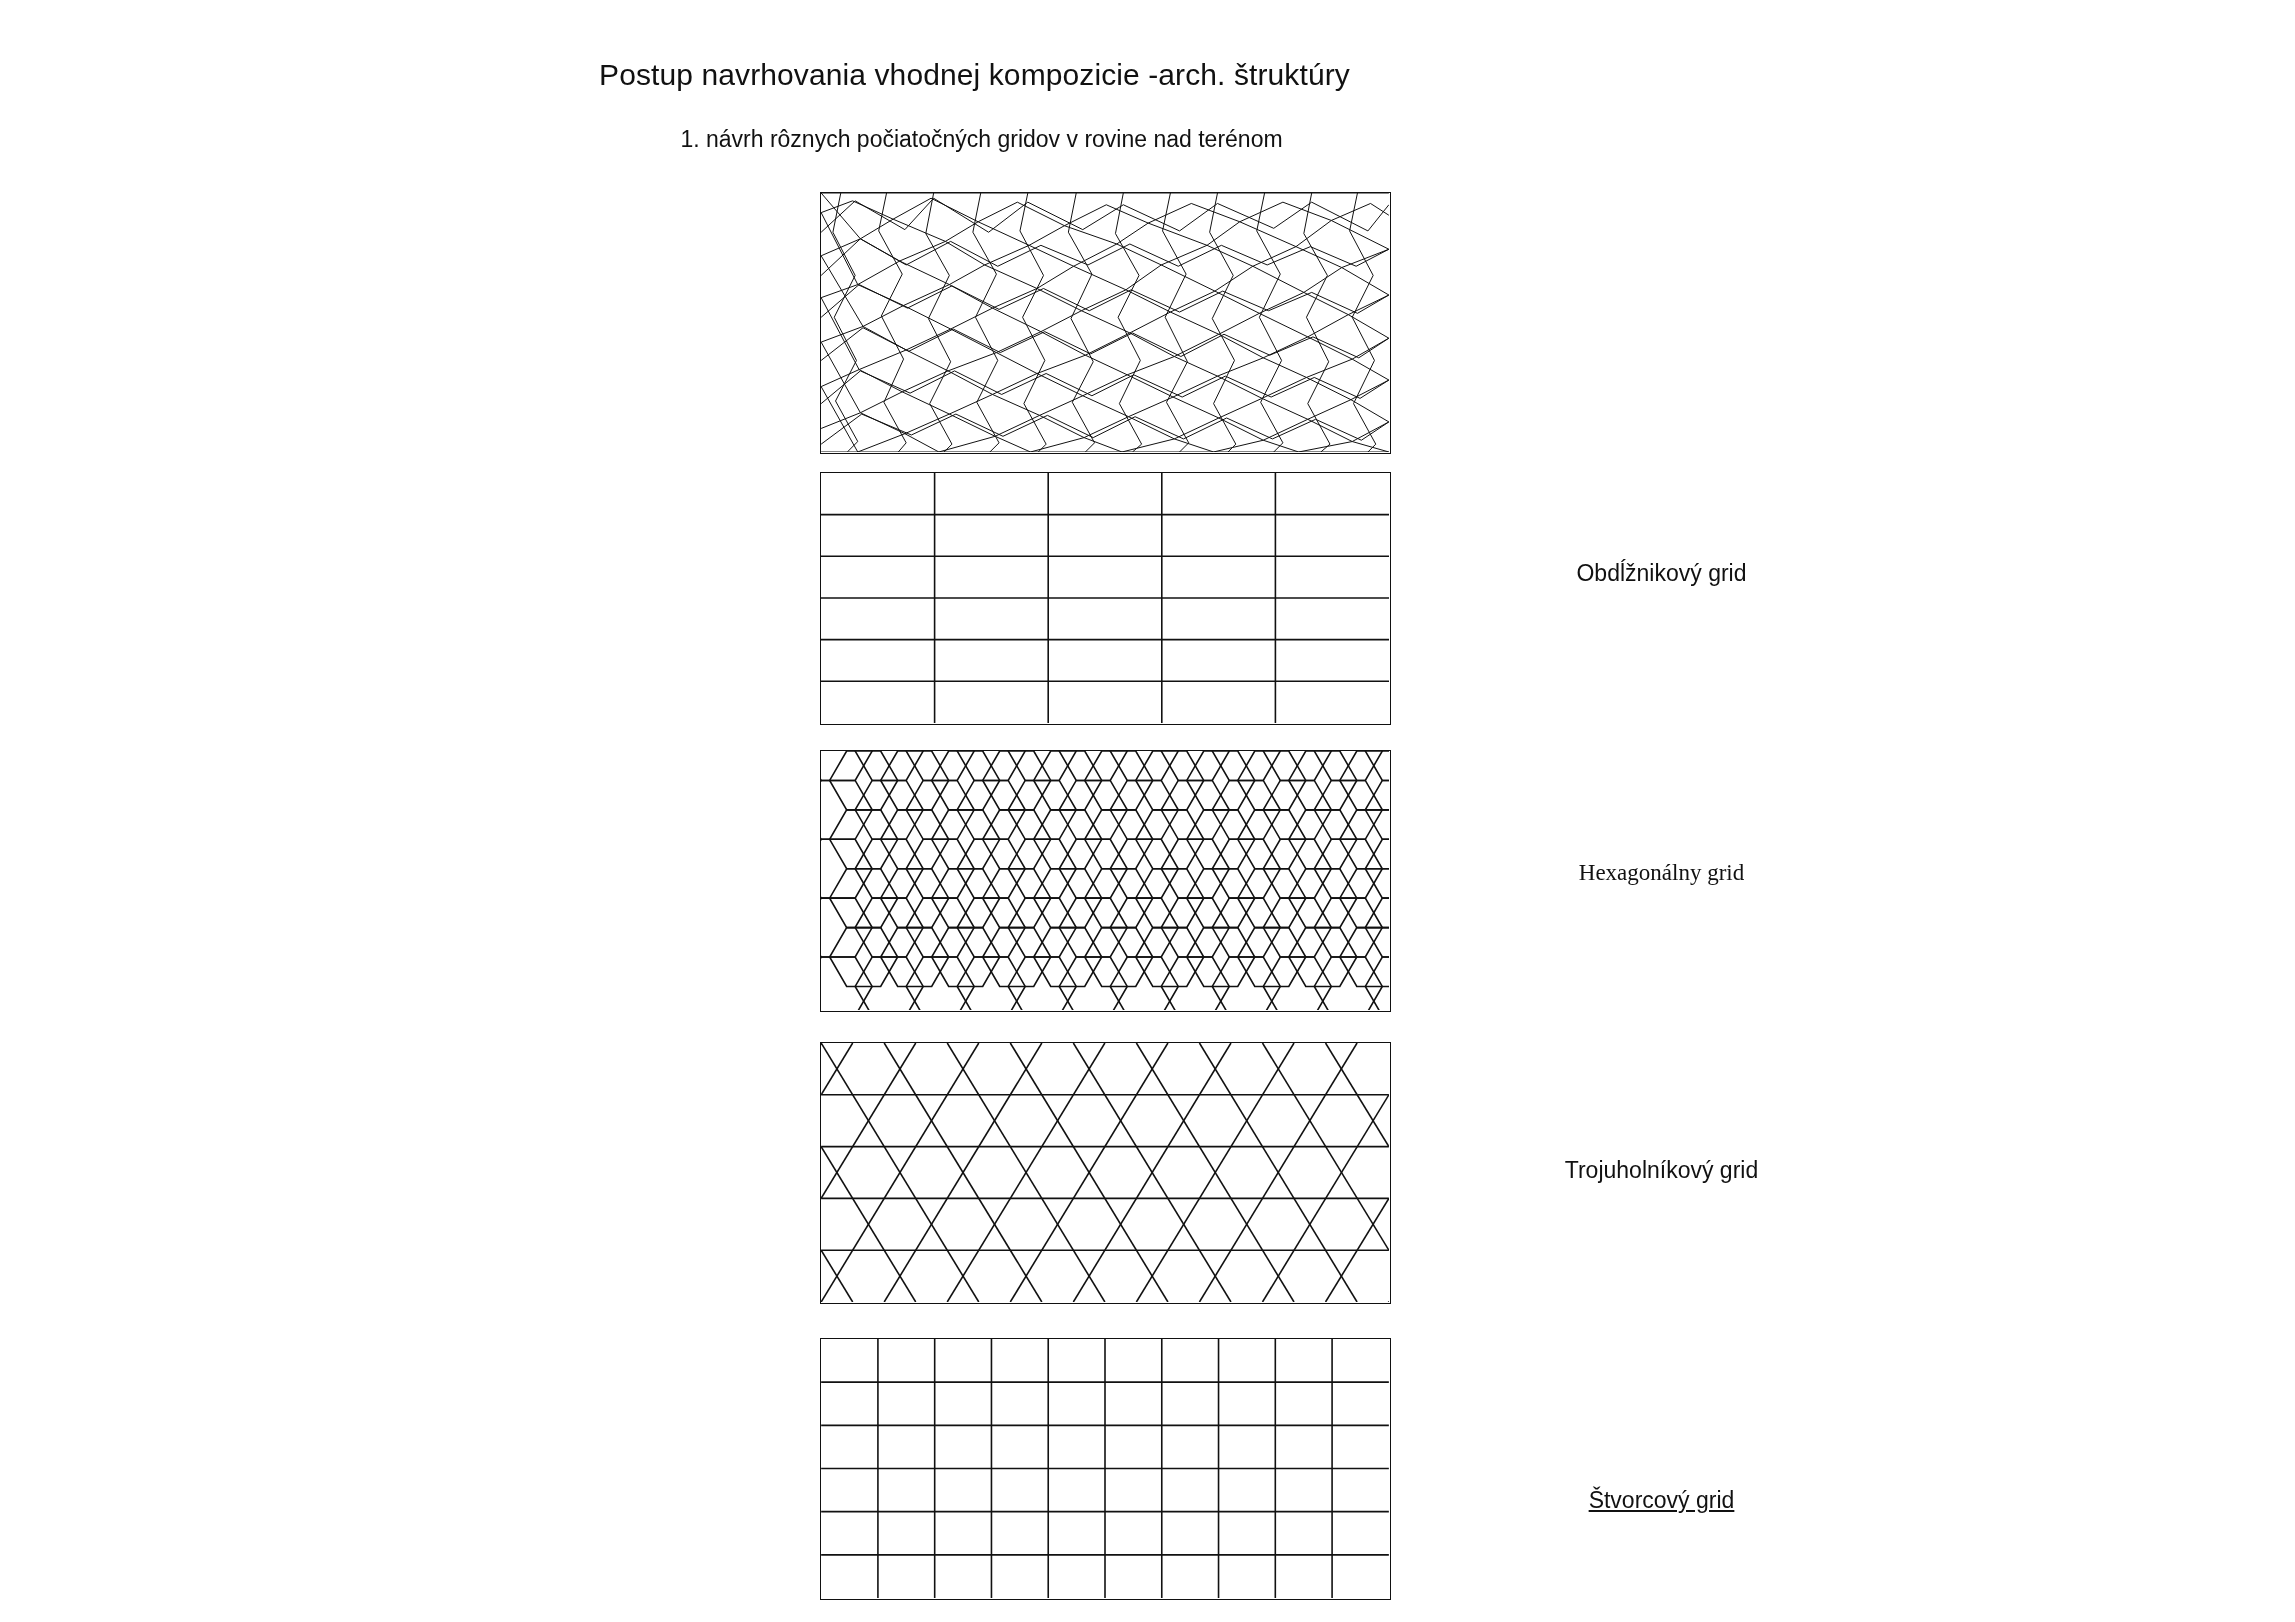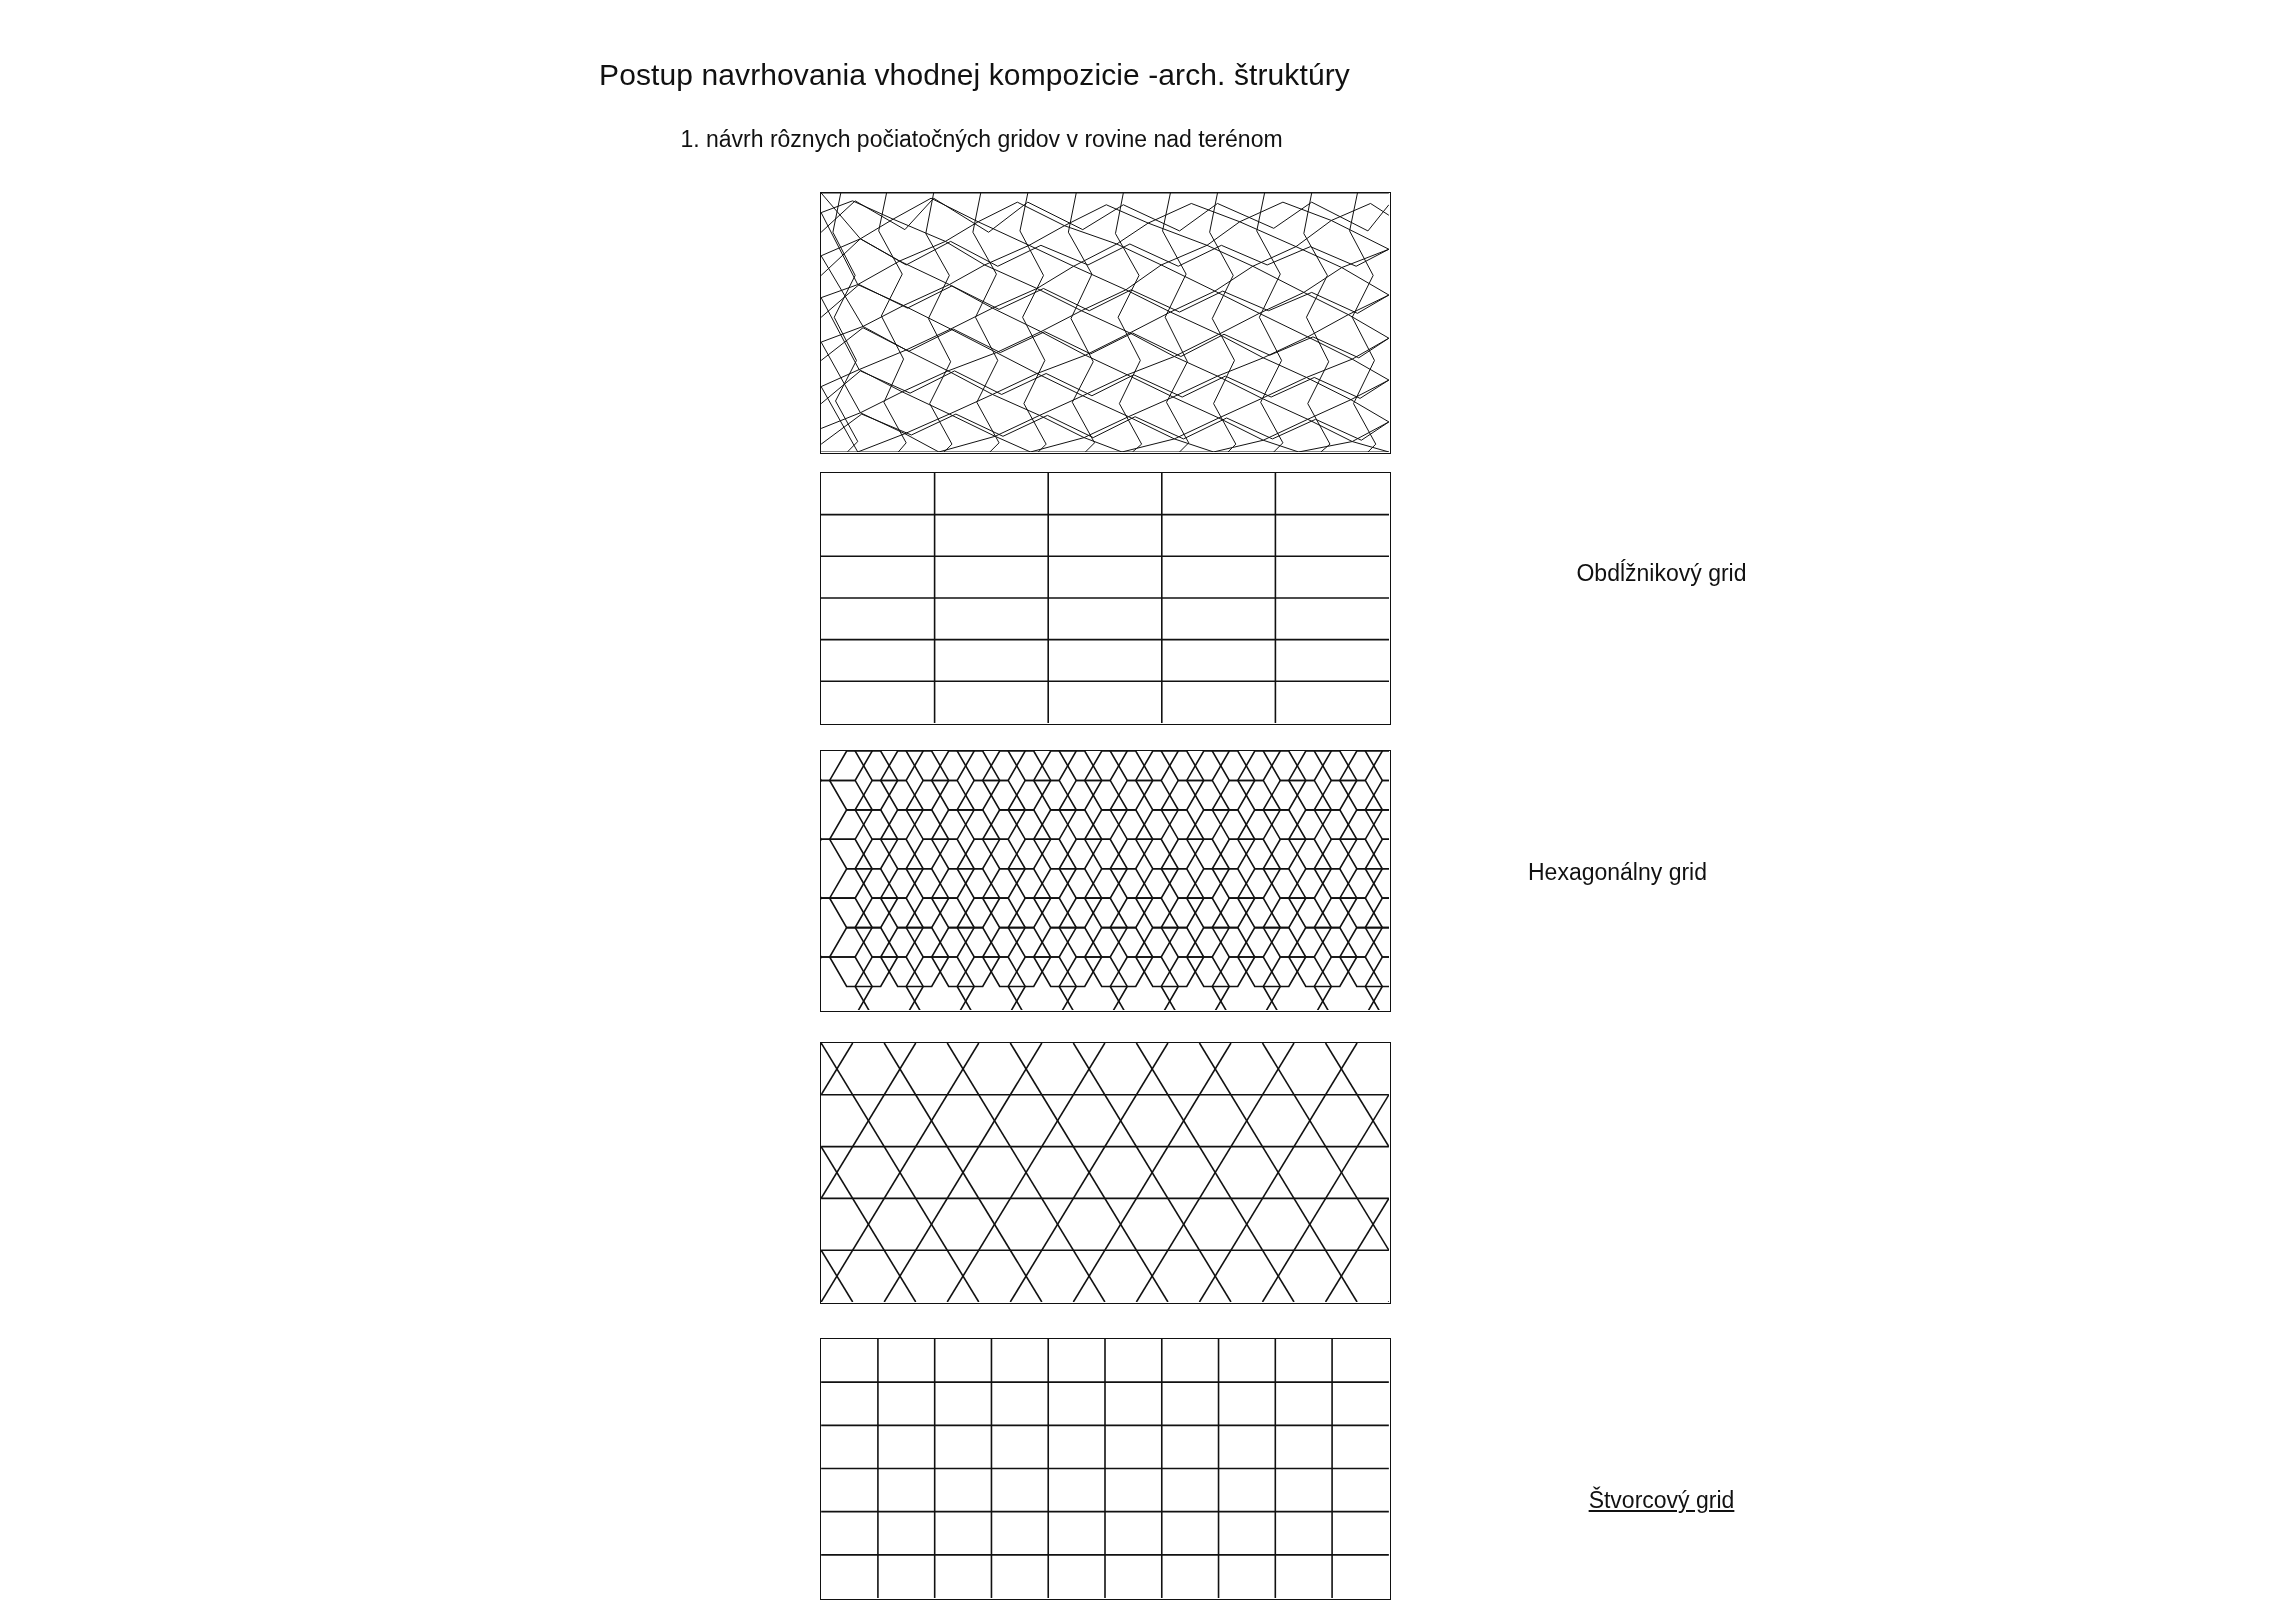--- a/index.html
+++ b/index.html
@@ -258,21 +258,21 @@
           <use href="#hexcell" x="364" y="315"></use>
         <use href="#hexcell" x="442" y="315"></use>
           <use href="#hexcell" x="520" y="315"></use>
         <use href="#hexcell" x="598" y="315"></use>
           <use href="#hexcell" x="676" y="315"></use>
         <use href="#hexcell" x="754" y="315"></use>
           <use href="#hexcell" x="832" y="315"></use>
       </g>
     </svg>
   </div>
-  <div class="caption" style="left:1356px; top:857px; width:523px;">Hexagonálny grid</div>
+  <div class="caption" style="left:1400px; top:857px; width:523px;font-family:Liberation Serif, serif;">Hexagonálny grid</div>
 
   <div class="panel" style="left:820px; top:1042px; width:571px; height:262px;">
     <svg width="568" height="259" viewBox="0 0 868 396">
       <g stroke="#111" stroke-width="1.6" fill="none">
 
         <line x1="0" y1="79.2" x2="868" y2="79.2"></line>
         <line x1="0" y1="158.4" x2="868" y2="158.4"></line>
         <line x1="0" y1="237.6" x2="868" y2="237.6"></line>
         <line x1="0" y1="316.8" x2="868" y2="316.8"></line>
 
@@ -296,20 +296,21 @@
         <line x1="385.6" y1="0" x2="626.6" y2="396"></line>
         <line x1="482" y1="0" x2="723" y2="396"></line>
         <line x1="578.4" y1="0" x2="819.4" y2="396"></line>
         <line x1="674.8" y1="0" x2="868" y2="316.8"></line>
         <line x1="771.2" y1="0" x2="868" y2="158.4"></line>
         <line x1="48.2" y1="396" x2="0" y2="316.8"></line>
         <line x1="144.6" y1="396" x2="0" y2="158.4"></line>
       </g>
     </svg>
   </div>
+  <div class="caption" style="left:1400px; top:1155px; width:523px;">Trojuholníkový grid</div>
 
   <div class="panel" style="left:820px; top:1338px; width:571px; height:262px;">
     <svg width="568" height="259" viewBox="0 0 868 396">
       <g stroke="#111" stroke-width="1.6" fill="none">
         <line x1="86.8" y1="0" x2="86.8" y2="396"></line>
         <line x1="173.6" y1="0" x2="173.6" y2="396"></line>
         <line x1="260.4" y1="0" x2="260.4" y2="396"></line>
         <line x1="347.2" y1="0" x2="347.2" y2="396"></line>
         <line x1="434" y1="0" x2="434" y2="396"></line>
         <line x1="520.8" y1="0" x2="520.8" y2="396"></line>

